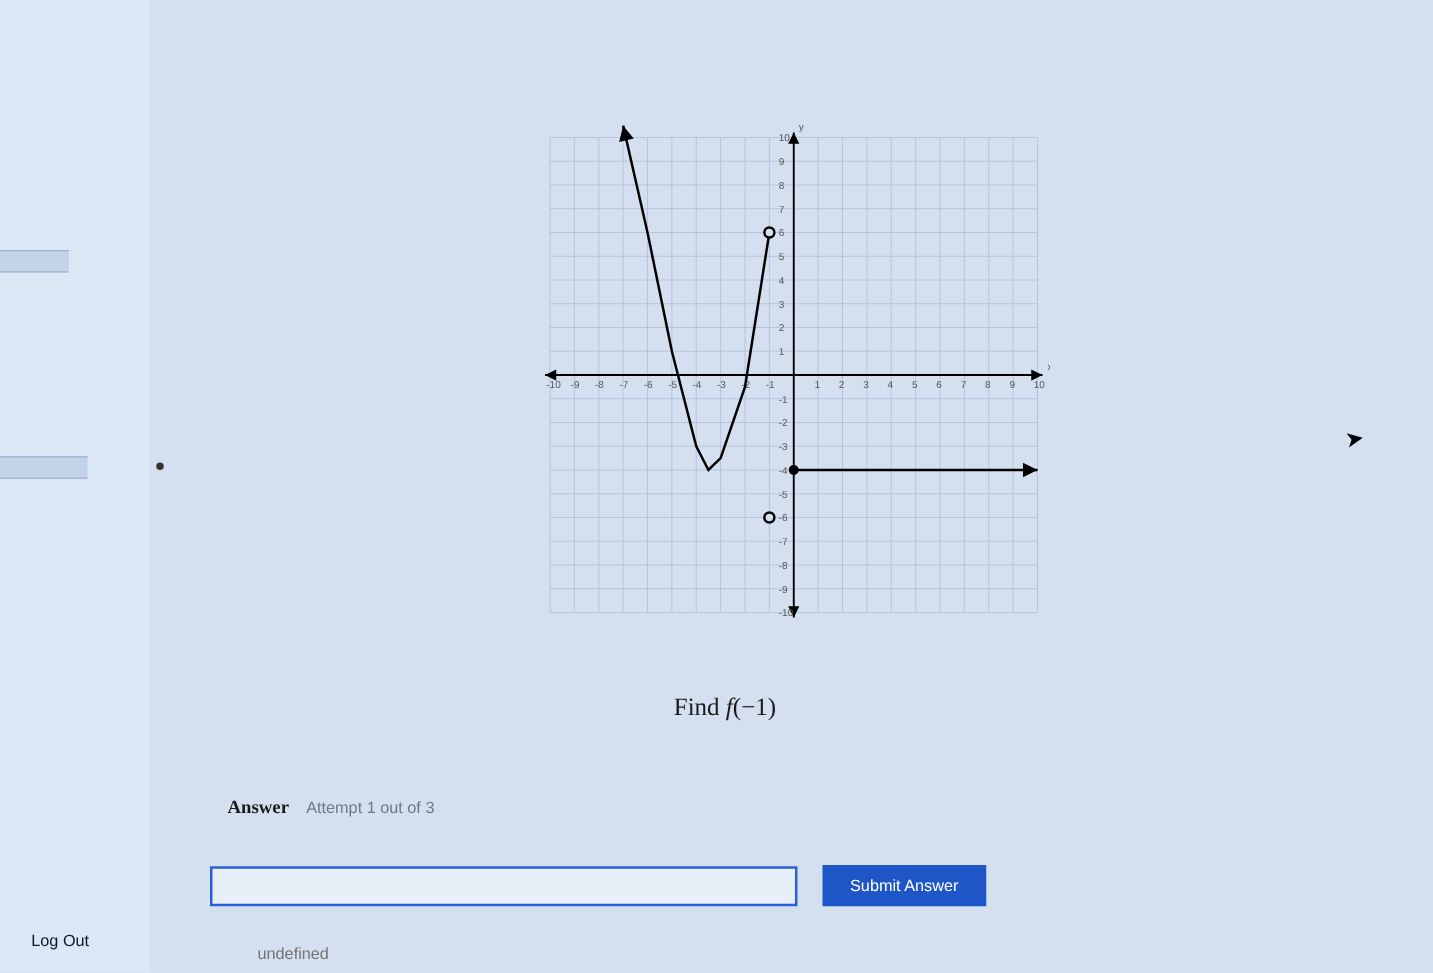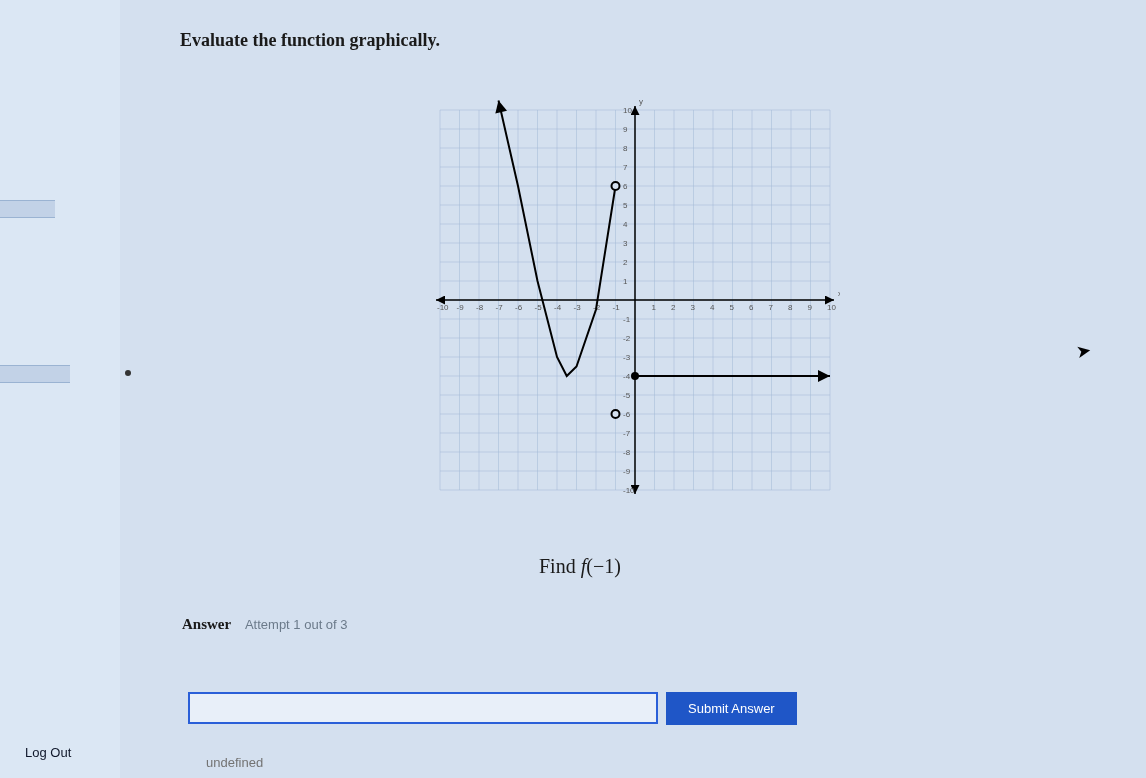--- a/index.html
+++ b/index.html
@@ -83,32 +83,32 @@
     position: absolute;
     left: 539px;
     top: 555px;
     font-size: 20px;
     font-family: Georgia, serif;
   }
   .question .f { font-style: italic; }
   .answer-row {
     position: absolute;
     left: 182px;
-    top: 616px;
+    top: 638px;
     font-size: 15px;
   }
   .answer-row .label { font-weight: bold; margin-right: 10px; }
   .answer-row .attempt { color: #6b7a8a; font-family: Arial, sans-serif; font-size:13px;}
   .input-row {
     position: absolute;
-    left: 188px;
+    left: 168px;
     top: 692px;
     display: flex;
-    gap: 8px;
-    align-items: flex-start;
+    gap: 20px;
+    align-items: center;
   }
   .answer-input {
     width: 470px;
     height: 32px;
     border: 2px solid #2a5fd8;
     background: #e8eff9;
     padding: 4px 8px;
     font-size: 14px;
     outline: none;
   }
@@ -149,21 +149,20 @@
 
 <div class="page">
   <div class="left-rail">
     <div class="left-bar1"></div>
     <div class="left-bar2"></div>
   </div>
   <div class="dot"></div>
 
   <div class="logout">Log Out</div>
 
-  <div class="instruction">Evaluate the function graphically.</div>
 
   <div class="chart-wrap">
     <svg id="chart-svg" width="410" height="400" viewBox="0 0 410 400">
         <defs>
           <marker id="arrow" markerWidth="8" markerHeight="8" refX="6" refY="3" orient="auto" markerUnits="strokeWidth">
             <path d="M0,0 L6,3 L0,6 Z" fill="#000"></path>
           </marker>
           <marker id="arrowS" markerWidth="8" markerHeight="8" refX="0" refY="3" orient="auto" markerUnits="strokeWidth">
             <path d="M6,0 L0,3 L6,6 Z" fill="#000"></path>
           </marker>

